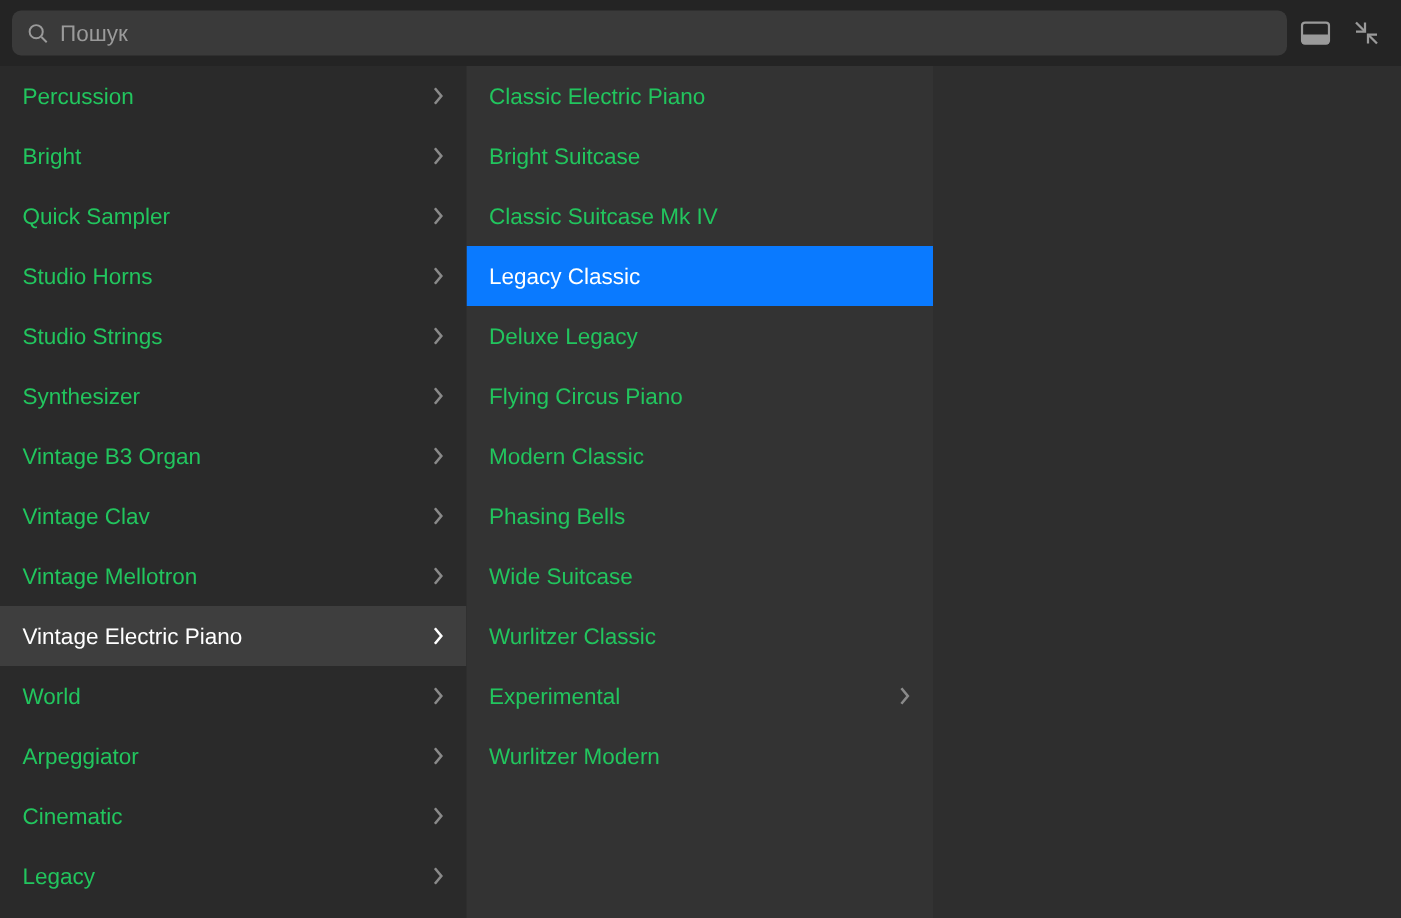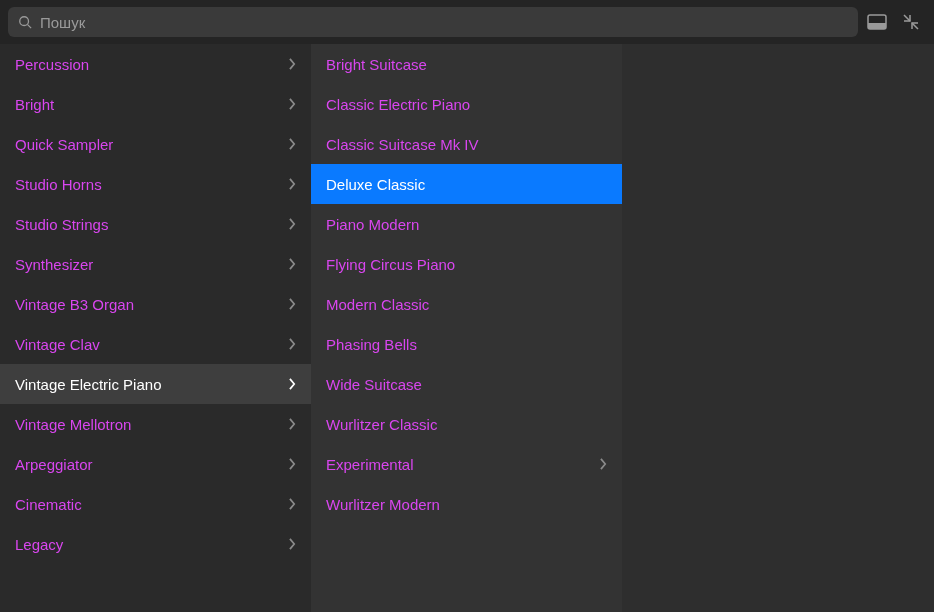--- a/index.html
+++ b/index.html
@@ -77,21 +77,21 @@
       flex: 1;
       background: #2e2e2e;
     }
     .list-item {
       display: flex;
       align-items: center;
       justify-content: space-between;
       height: 40px;
       padding: 0 15px;
       font-size: 15px;
-      color: #d946ef;
+      color: #22c55e;
       cursor: pointer;
     }
     .col1 .list-item.active {
       background: #3e3e3e;
       color: #ffffff;
     }
     .col2 .list-item.selected {
       background: #0a7aff;
       color: #ffffff;
     }
@@ -183,28 +183,34 @@
         <svg class="chevron" viewBox="0 0 8 14">
           <path d="M1 1 L6 7 L1 13"></path>
         </svg>
       </div>
       <div class="list-item">
         <span>Vintage Clav</span>
         <svg class="chevron" viewBox="0 0 8 14">
           <path d="M1 1 L6 7 L1 13"></path>
         </svg>
       </div>
+      <div class="list-item">
+        <span>Vintage Mellotron</span>
+        <svg class="chevron" viewBox="0 0 8 14">
+          <path d="M1 1 L6 7 L1 13"></path>
+        </svg>
+      </div>
       <div class="list-item active">
         <span>Vintage Electric Piano</span>
         <svg class="chevron" viewBox="0 0 8 14">
           <path d="M1 1 L6 7 L1 13"></path>
         </svg>
       </div>
       <div class="list-item">
-        <span>Vintage Mellotron</span>
+        <span>World</span>
         <svg class="chevron" viewBox="0 0 8 14">
           <path d="M1 1 L6 7 L1 13"></path>
         </svg>
       </div>
       <div class="list-item">
         <span>Arpeggiator</span>
         <svg class="chevron" viewBox="0 0 8 14">
           <path d="M1 1 L6 7 L1 13"></path>
         </svg>
       </div>
@@ -216,33 +222,33 @@
       </div>
       <div class="list-item">
         <span>Legacy</span>
         <svg class="chevron" viewBox="0 0 8 14">
           <path d="M1 1 L6 7 L1 13"></path>
         </svg>
       </div>
     </div>
   <div class="col2" id="col2">
       <div class="list-item">
+        <span>Classic Electric Piano</span>
+      </div>
+      <div class="list-item">
         <span>Bright Suitcase</span>
       </div>
       <div class="list-item">
-        <span>Classic Electric Piano</span>
-      </div>
-      <div class="list-item">
         <span>Classic Suitcase Mk IV</span>
       </div>
       <div class="list-item selected">
-        <span>Deluxe Classic</span>
-      </div>
-      <div class="list-item">
-        <span>Piano Modern</span>
+        <span>Legacy Classic</span>
+      </div>
+      <div class="list-item">
+        <span>Deluxe Legacy</span>
       </div>
       <div class="list-item">
         <span>Flying Circus Piano</span>
       </div>
       <div class="list-item">
         <span>Modern Classic</span>
       </div>
       <div class="list-item">
         <span>Phasing Bells</span>
       </div>

